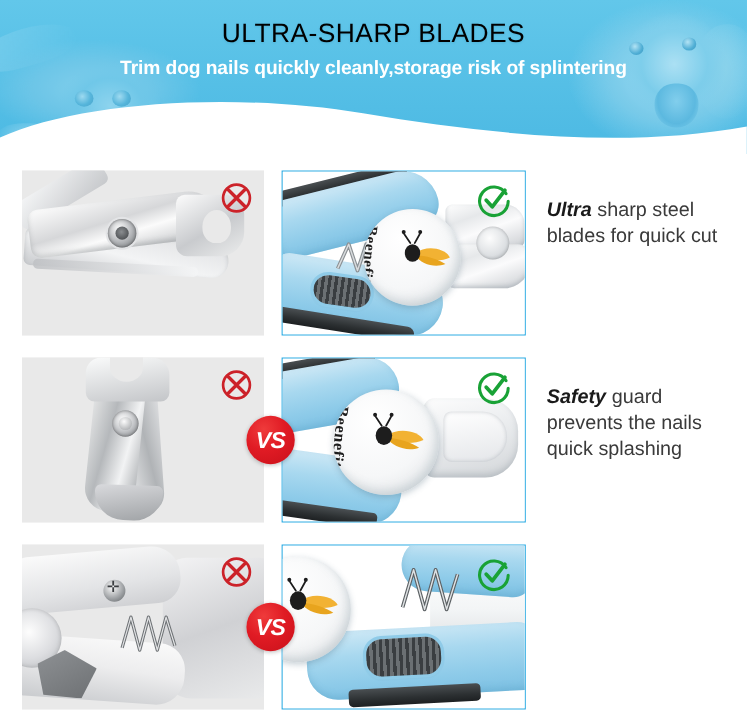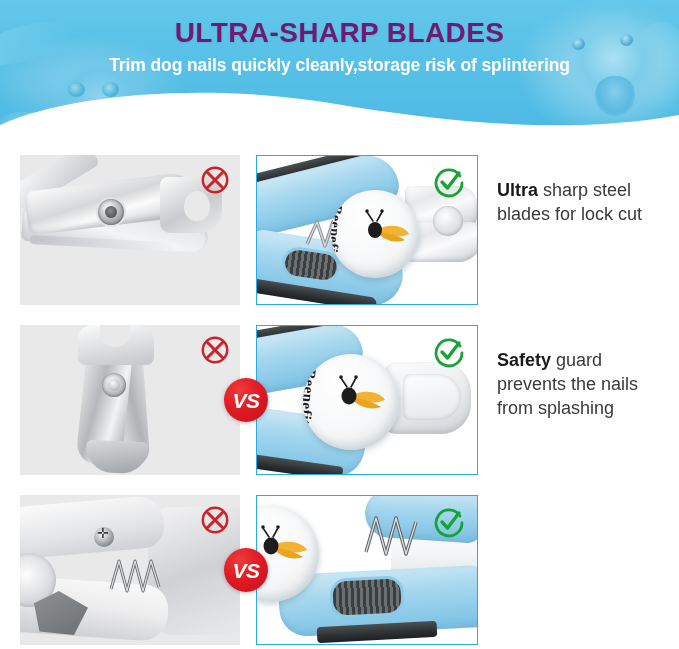--- a/index.html
+++ b/index.html
@@ -87,21 +87,21 @@
     background:radial-gradient(ellipse at 45% 45%, #a9deef 0%, rgba(94,196,232,0) 75%);
     border-radius:50% 45% 50% 50%;
   }
 
   .hdr-texts {
     position:absolute; left:0; top:0; width:679px; z-index:5;
     text-align:center;
   }
   .hdr-title {
     margin-top:19px;
-    font-size:28px; font-weight:bold; color:#701a75;
+    font-size:24px; font-weight:normal; color:#000000;
     letter-spacing:.4px; line-height:1;
     text-shadow:0 1px 2px rgba(30,110,150,.18);
   }
   .hdr-sub {
     margin-top:10px;
     font-size:17.5px; font-weight:bold; color:#ffffff;
     letter-spacing:-.1px; line-height:1;
   }
 
   
@@ -394,21 +394,21 @@
   .vs-badge span {
     color:#ffffff; font-size:21px; font-weight:bold;
     font-style:italic; letter-spacing:-.5px; line-height:1;
   }
 
   
   .feature-text {
     position:absolute; left:497px; top:24px; width:176px;
     font-size:18px; line-height:1.33; color:#3a3a3a;
   }
-  .feature-text b { color:#1a1a1a; font-weight:bold; }
+  .feature-text b { color:#1a1a1a; font-weight:bold;font-style:italic; }
 </style>
 </head>
 <body>
 
 <div class="header">
   <div class="hdr-bg"></div>
 
   <div class="hdr-cat">
     <div class="tail"></div>
     <div class="body"></div>
@@ -490,21 +490,21 @@
           <div class="brand-text">Beenefits</div>
         </div>
       </div>
       <svg class="badge-ok" viewBox="0 0 32 32">
         <path d="M27 10 A13 13 0 1 0 29 17" fill="none" stroke="#19a236" stroke-width="2.8" stroke-linecap="round"></path>
         <path d="M9 16 L14.5 22 L26 7" fill="none" stroke="#19a236" stroke-width="3.4" stroke-linecap="round" stroke-linejoin="round"></path>
       </svg>
     </div>
 
     <div class="feature-text">
-      <b>Ultra</b><span> sharp steel blades for lock cut</span>
+      <b>Ultra</b><span> sharp steel blades for quick cut</span>
     </div>
   </div>
 
   <div class="row" style="margin-top:20px;">
 
     <div class="panel panel-bad b2">
       <div class="bad-photo">
         <div class="arm2"></div>
         <div class="arm"></div>
         <div class="jaw"></div>
@@ -548,21 +548,21 @@
           <div class="brand-text">Beenefits</div>
         </div>
       </div>
       <svg class="badge-ok" viewBox="0 0 32 32">
         <path d="M27 10 A13 13 0 1 0 29 17" fill="none" stroke="#19a236" stroke-width="2.8" stroke-linecap="round"></path>
         <path d="M9 16 L14.5 22 L26 7" fill="none" stroke="#19a236" stroke-width="3.4" stroke-linecap="round" stroke-linejoin="round"></path>
       </svg>
     </div>
 
     <div class="feature-text">
-      <b>Safety</b><span> guard prevents the nails from splashing</span>
+      <b>Safety</b><span> guard prevents the nails quick splashing</span>
     </div>
   </div>
 
   <div class="row" style="margin-top:20px;">
 
     <div class="panel panel-bad b3">
       <div class="bad-photo">
         <div class="right"></div>
         <div class="handtop"></div>
         <div class="handbot"></div>

